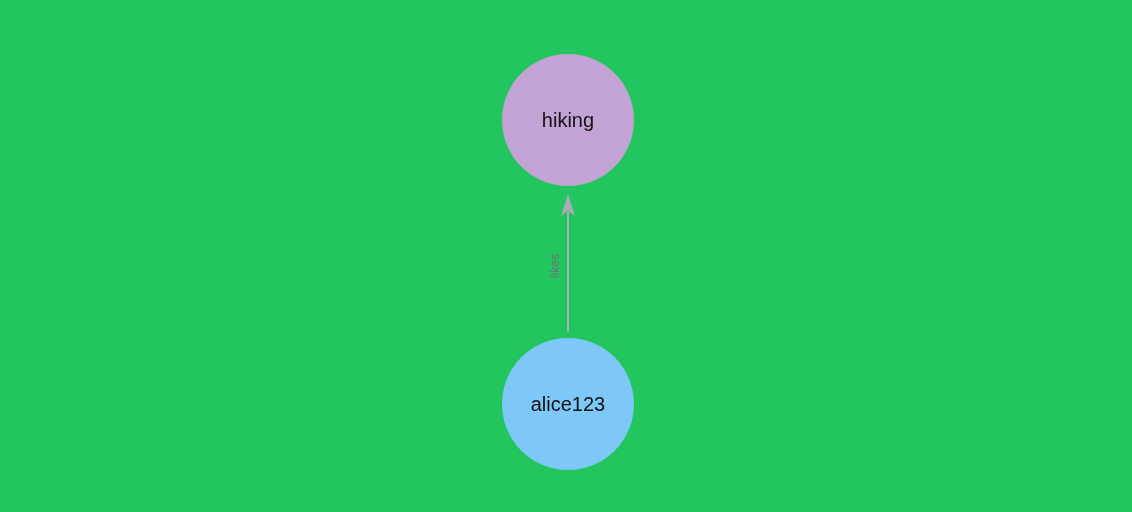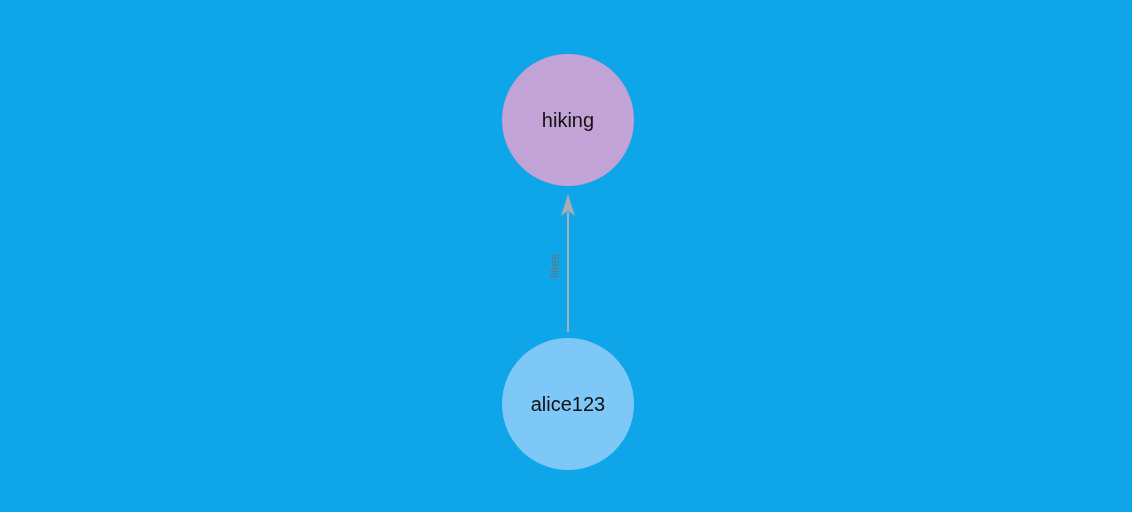--- a/index.html
+++ b/index.html
@@ -10,21 +10,21 @@
     width: 1132px;
     height: 512px;
     background: #f4f5f4;
     font-family: "Liberation Sans", sans-serif;
     overflow: hidden;
   }
   #graph-canvas {
     position: relative;
     width: 1132px;
     height: 512px;
-    background: #0ea5e9;
+    background: #22c55e;
     text-align: right;
   }
   #graph-svg {
     position: absolute;
     top: 0;
     left: 0;
     width: 1132px;
     height: 512px;
     display: block;
   }

